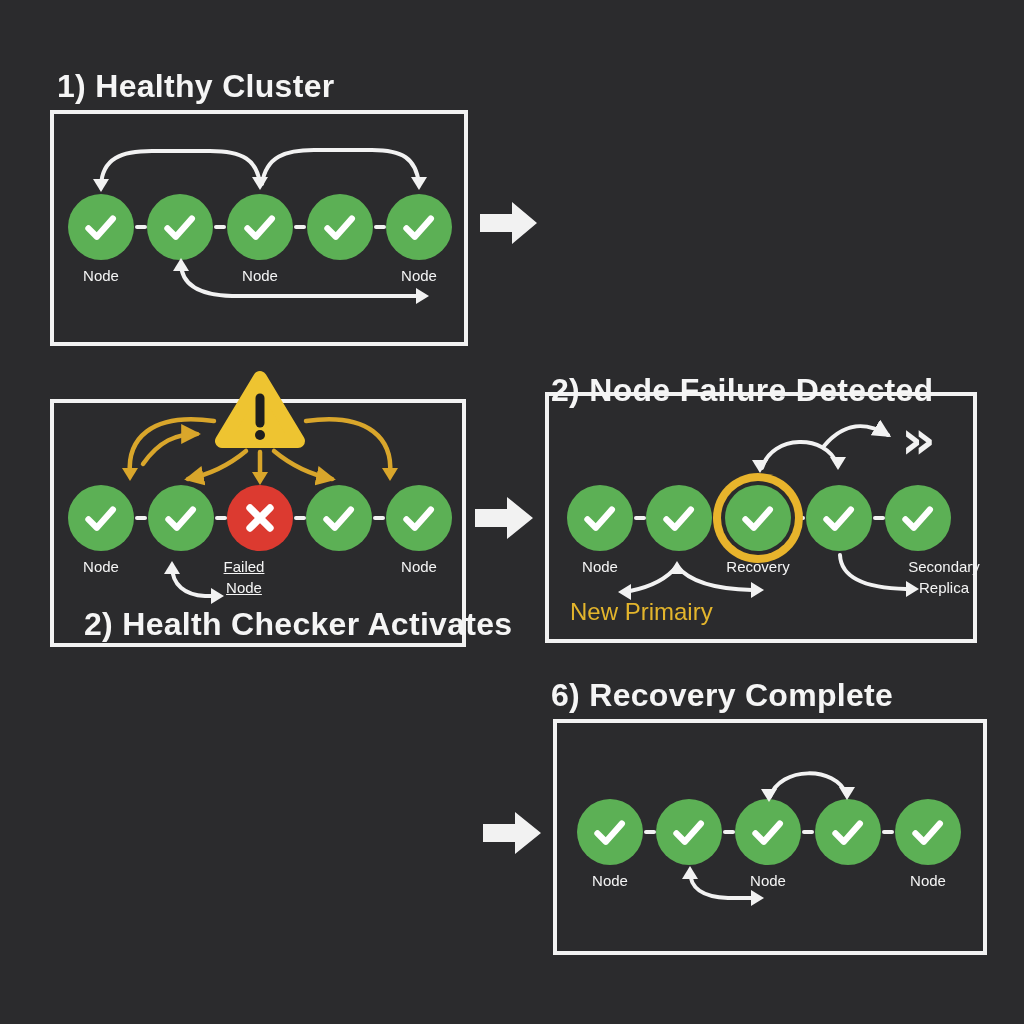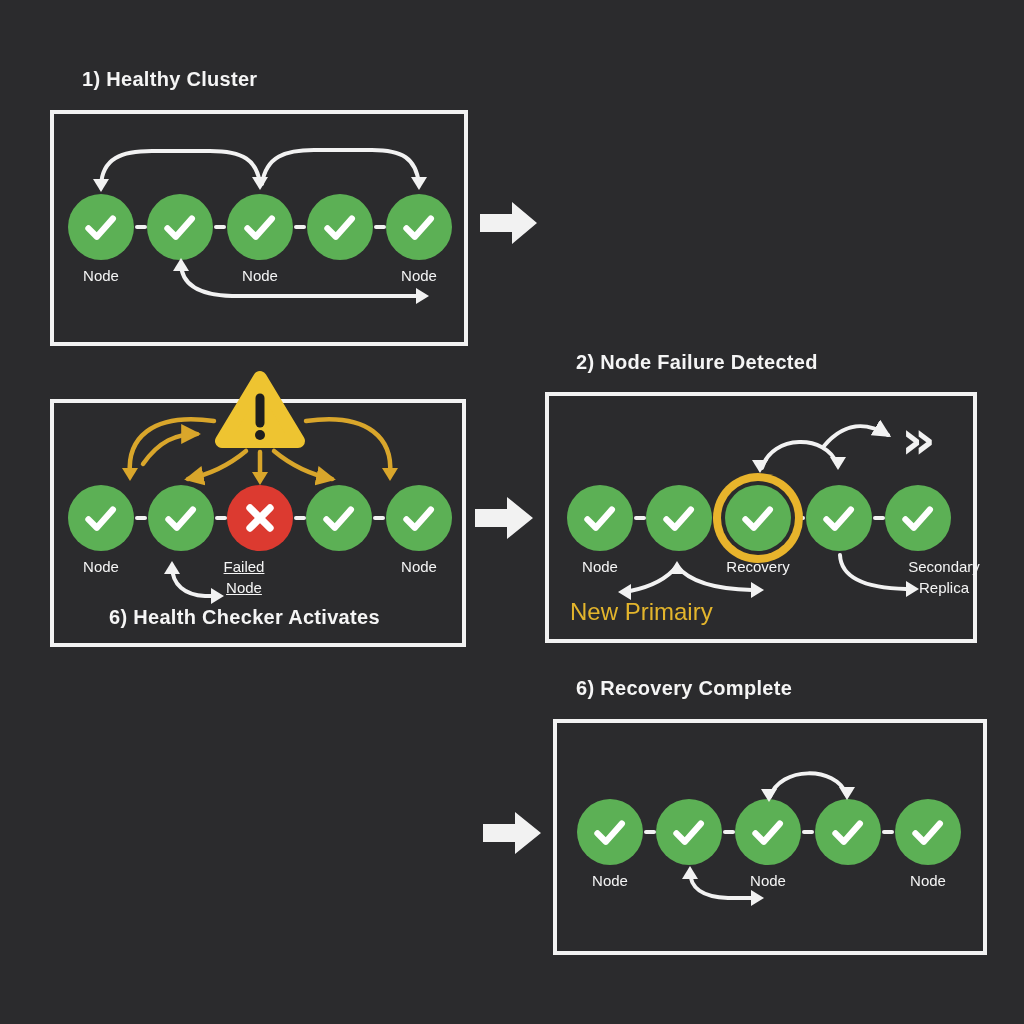--- a/index.html
+++ b/index.html
@@ -5,21 +5,21 @@
   html,body{margin:0;padding:0}
   body{
     width:1024px;height:1024px;overflow:hidden;
     background:var(--background,#2b2b2d);
     font-family:"Liberation Sans",sans-serif;
   }
   .canvas{position:relative;width:1024px;height:1024px}
   .panel{position:absolute;border:4px solid var(--panel-border,#f2f2f2)}
   .title{
     position:absolute;color:var(--text,#f5f5f5);
-    font-size:20px;font-weight:600;letter-spacing:.3px;white-space:nowrap;margin-left:25px;
+    font-size:32px;font-weight:600;letter-spacing:.3px;white-space:nowrap;
   }
   .node-row{position:absolute;left:0;top:0;width:0;height:0}
   .node{
     position:absolute;width:66px;height:66px;border-radius:50%;
     display:flex;align-items:center;justify-content:center;
   }
   .node.ok,.node.primary{background:var(--node-green,#5cb055)}
   .node.failed{background:var(--node-red,#dc3a30)}
   .node.primary{box-shadow:0 0 0 4px var(--background,#2b2b2d),0 0 0 12px var(--ring-gold,#e8b42c)}
   .node-label{
@@ -42,22 +42,22 @@
 <body>
 
 <div class="canvas">
 
   <div class="panel" style="left:50px;top:110px;width:410px;height:228px"></div>
   <div class="panel" style="left:50px;top:399px;width:408px;height:240px"></div>
   <div class="panel" style="left:545px;top:392px;width:424px;height:243px"></div>
   <div class="panel" style="left:553px;top:719px;width:426px;height:228px"></div>
 
   <div class="title" style="left:57px;top:68px">1) Healthy Cluster</div>
-  <div class="title" style="left:551px;top:351px">2) Node Failure Detected</div>
-  <div class="title" style="left:84px;top:606px">6) Health Checker Activates</div>
+  <div class="title" style="left:551px;top:372px">2) Node Failure Detected</div>
+  <div class="title" style="left:84px;top:606px">2) Health Checker Activates</div>
   <div class="title" style="left:551px;top:677px">6) Recovery Complete</div>
 
   <div class="node-row">
       <div class="dash" style="left: 134.5px; top: 225px;"></div>
       <div class="dash" style="left: 214px; top: 225px;"></div>
       <div class="dash" style="left: 294px; top: 225px;"></div>
       <div class="dash" style="left: 373.5px; top: 225px;"></div>
       <div class="node ok" style="left: 68px; top: 194px;">
         <svg viewBox="0 0 66 66" width="46" height="46">
           <polyline points="15,35 27,47 50,21" fill="none" stroke="#ffffff" stroke-width="9" stroke-linecap="round" stroke-linejoin="round"></polyline>

